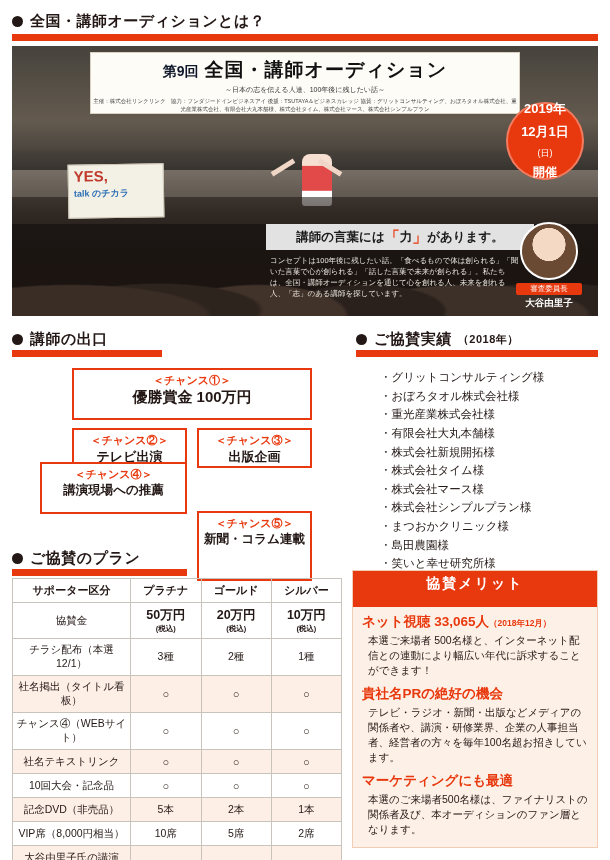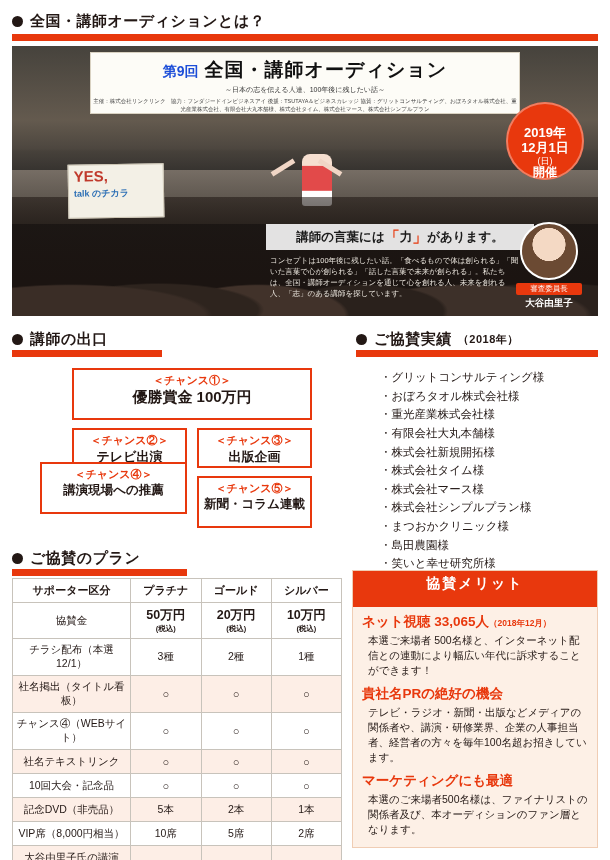--- a/index.html
+++ b/index.html
@@ -82,40 +82,40 @@
   #hero .arm-l { left: 44%; transform: rotate(-32deg); }
   #hero .arm-r { left: 52%; transform: rotate(32deg); }
 
   
   #hero-banner {
     position:absolute; left:50%; transform:translateX(-50%);
     top:6px; width:430px; height:62px;
     background:#fdfcf7; border:1px solid #d9d2c2;
     text-align:center; padding-top:4px;
   }
-  #hero-banner .kaisu { font-size:14px; font-weight:bold; color:#1d4ed8; }
+  #hero-banner .kaisu { font-size:14px; font-weight:bold; color:#0f172a; }
   #hero-banner .main { font-size:19px; font-weight:bold; color:#111; letter-spacing:1px;}
   #hero-banner .kaisu-row { display:flex; justify-content:center; align-items:baseline; gap:6px;}
   #hero-banner .tagline { font-size:7px; color:#333; margin-top:2px;}
   #hero-banner .org { font-size:5.5px; color:#444; line-height:1.5; margin-top:2px;}
 
   
   #yes-sign {
     position:absolute; left:56px; top:118px; width:96px; height:54px;
     background:#f3f0e6; border:1px solid #ccc5b4; transform: rotate(-1deg);
     color:#c0392b; font-weight:bold; font-size:15px; padding:3px 5px; line-height:1.1;
   }
   #yes-sign .sub2 { color:#2c6fb5; font-size:9px; margin-top:4px; }
 
   
   #date-badge {
     position:absolute; right:14px; top:56px;
     width:78px; height:78px; border-radius:50%;
     background:#e8380d; color:#fff; text-align:center;
-    display:flex; flex-direction:column; justify-content:flex-end; align-items:center;
+    display:flex; flex-direction:column; justify-content:space-between; align-items:center;
     line-height:1.15; box-shadow:0 0 0 2px rgba(255,255,255,.35) inset;
   }
   #date-badge .y { font-size:13px; font-weight:bold; }
   #date-badge .d { font-size:13px; font-weight:bold; }
   #date-badge .w { font-size:9px; }
   #date-badge .k { font-size:12px; font-weight:bold; }
 
   
   #quote-strip {
     position:absolute; left:254px; top:178px; width:268px; height:26px;
@@ -159,21 +159,21 @@
     color:#e8380d; font-size:11px; font-weight:bold; line-height:1.1;
   }
   .chance-box .val {
     font-size:15px; font-weight:bold; color:#231815; margin-top:2px;
   }
 
   #chance1 { left:72px; top:368px; width:240px; height:52px; }
   #chance2 { left:72px; top:428px; width:115px; height:52px; }
   #chance3 { left:197px; top:428px; width:115px; height:40px; }
   #chance4 { left:40px;  top:462px; width:147px; height:52px; }
-  #chance5 { left:197px; top:476px; width:115px; height:52px; }
+  #chance5 { left:197px; top:511px; width:115px; height:70px; }
   .chance-box .val.sm { font-size:13px; }
   .chance-box .val.xs { font-size:12.5px; }
 
   
   #kyosan-head { position:absolute; left:356px; top:330px; }
   #kyosan-bar { position:absolute; left:356px; top:350px; width:242px; height:7px; background:#e8380d;}
   #kyosan-list {
     position:absolute; left:376px; top:364px; width:225px;
     font-size:11.5px; line-height:1.62; list-style:none; margin:4px; padding:0;
   }

